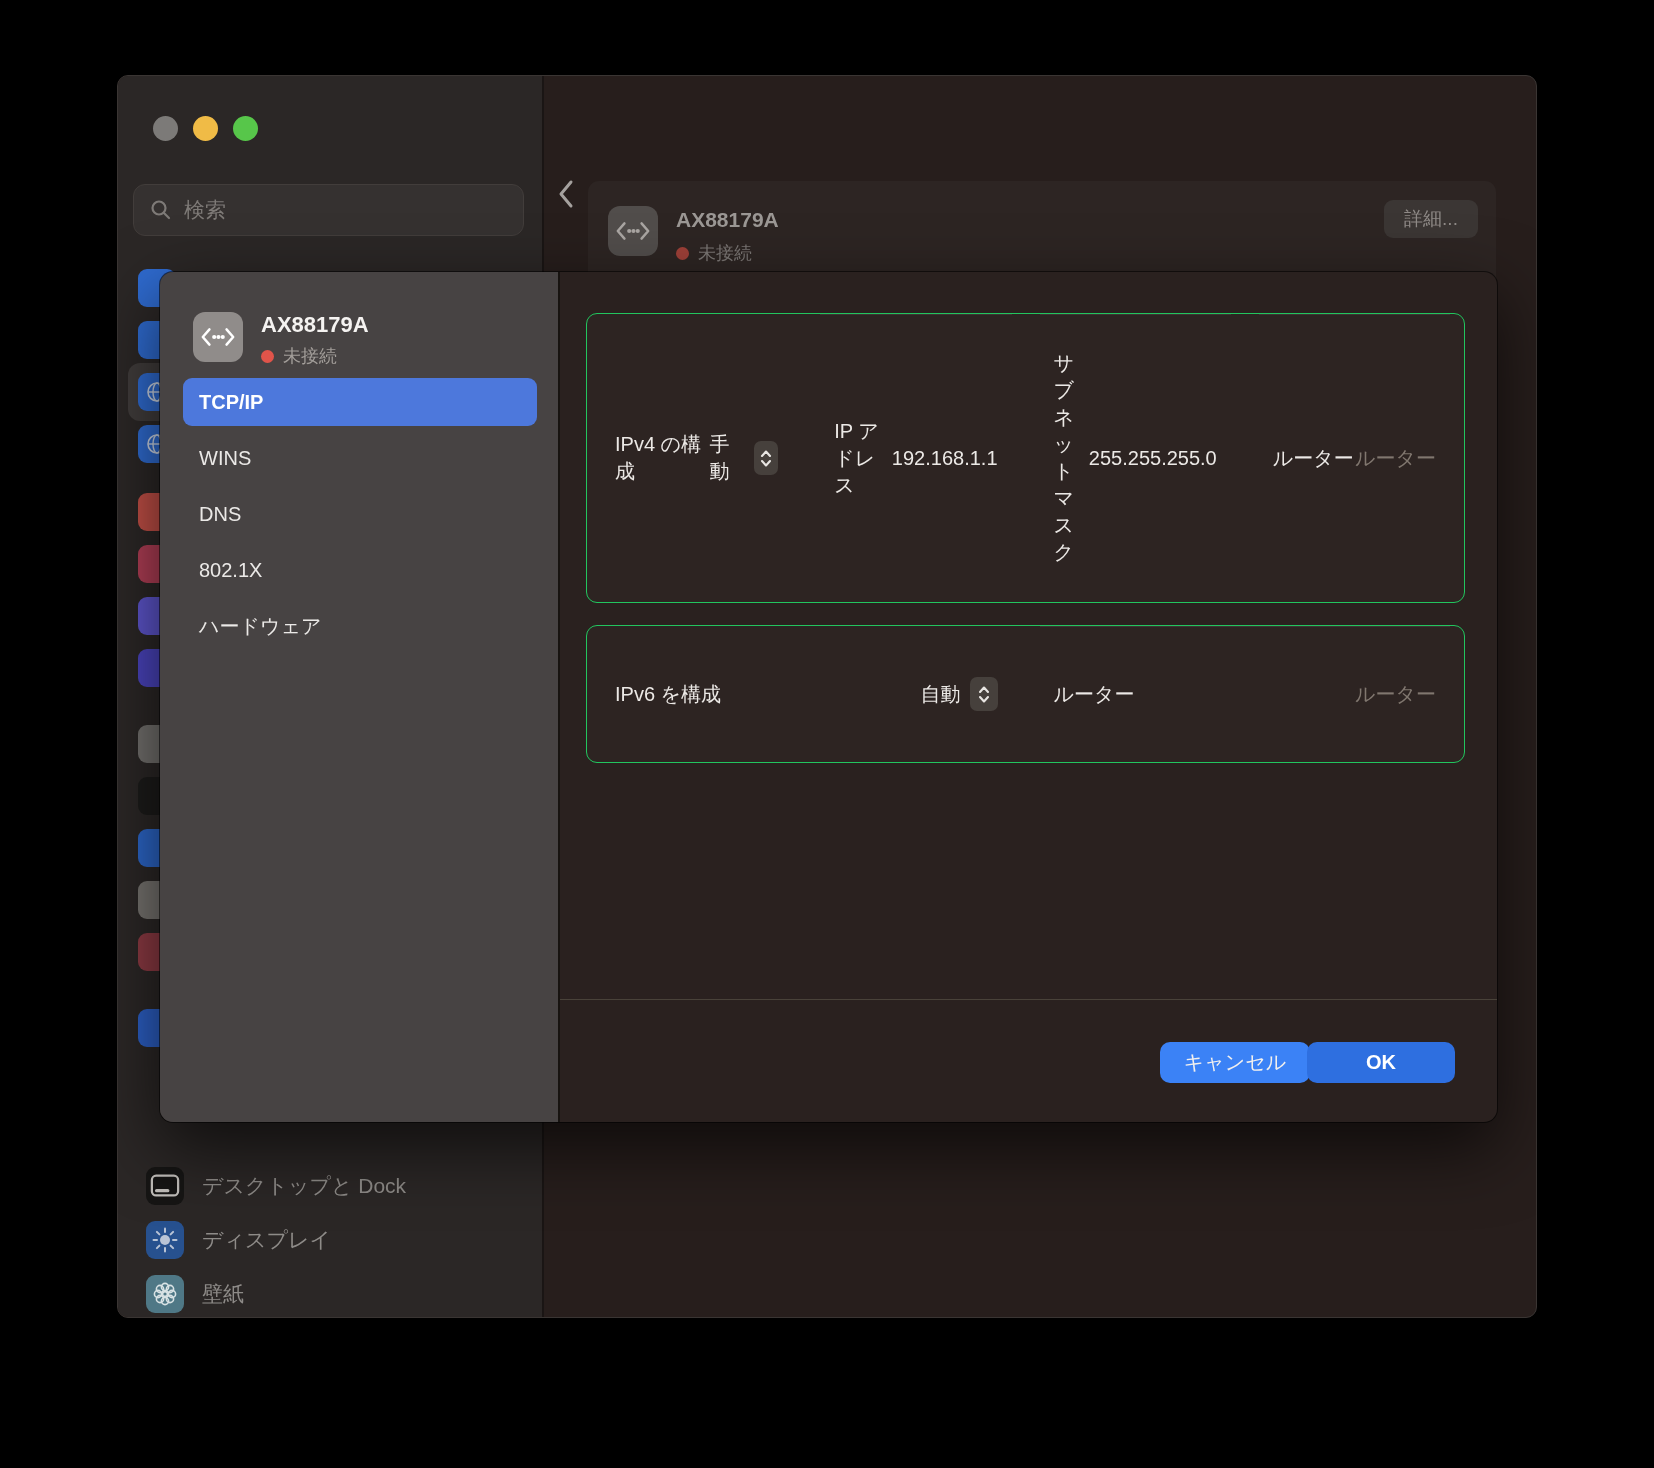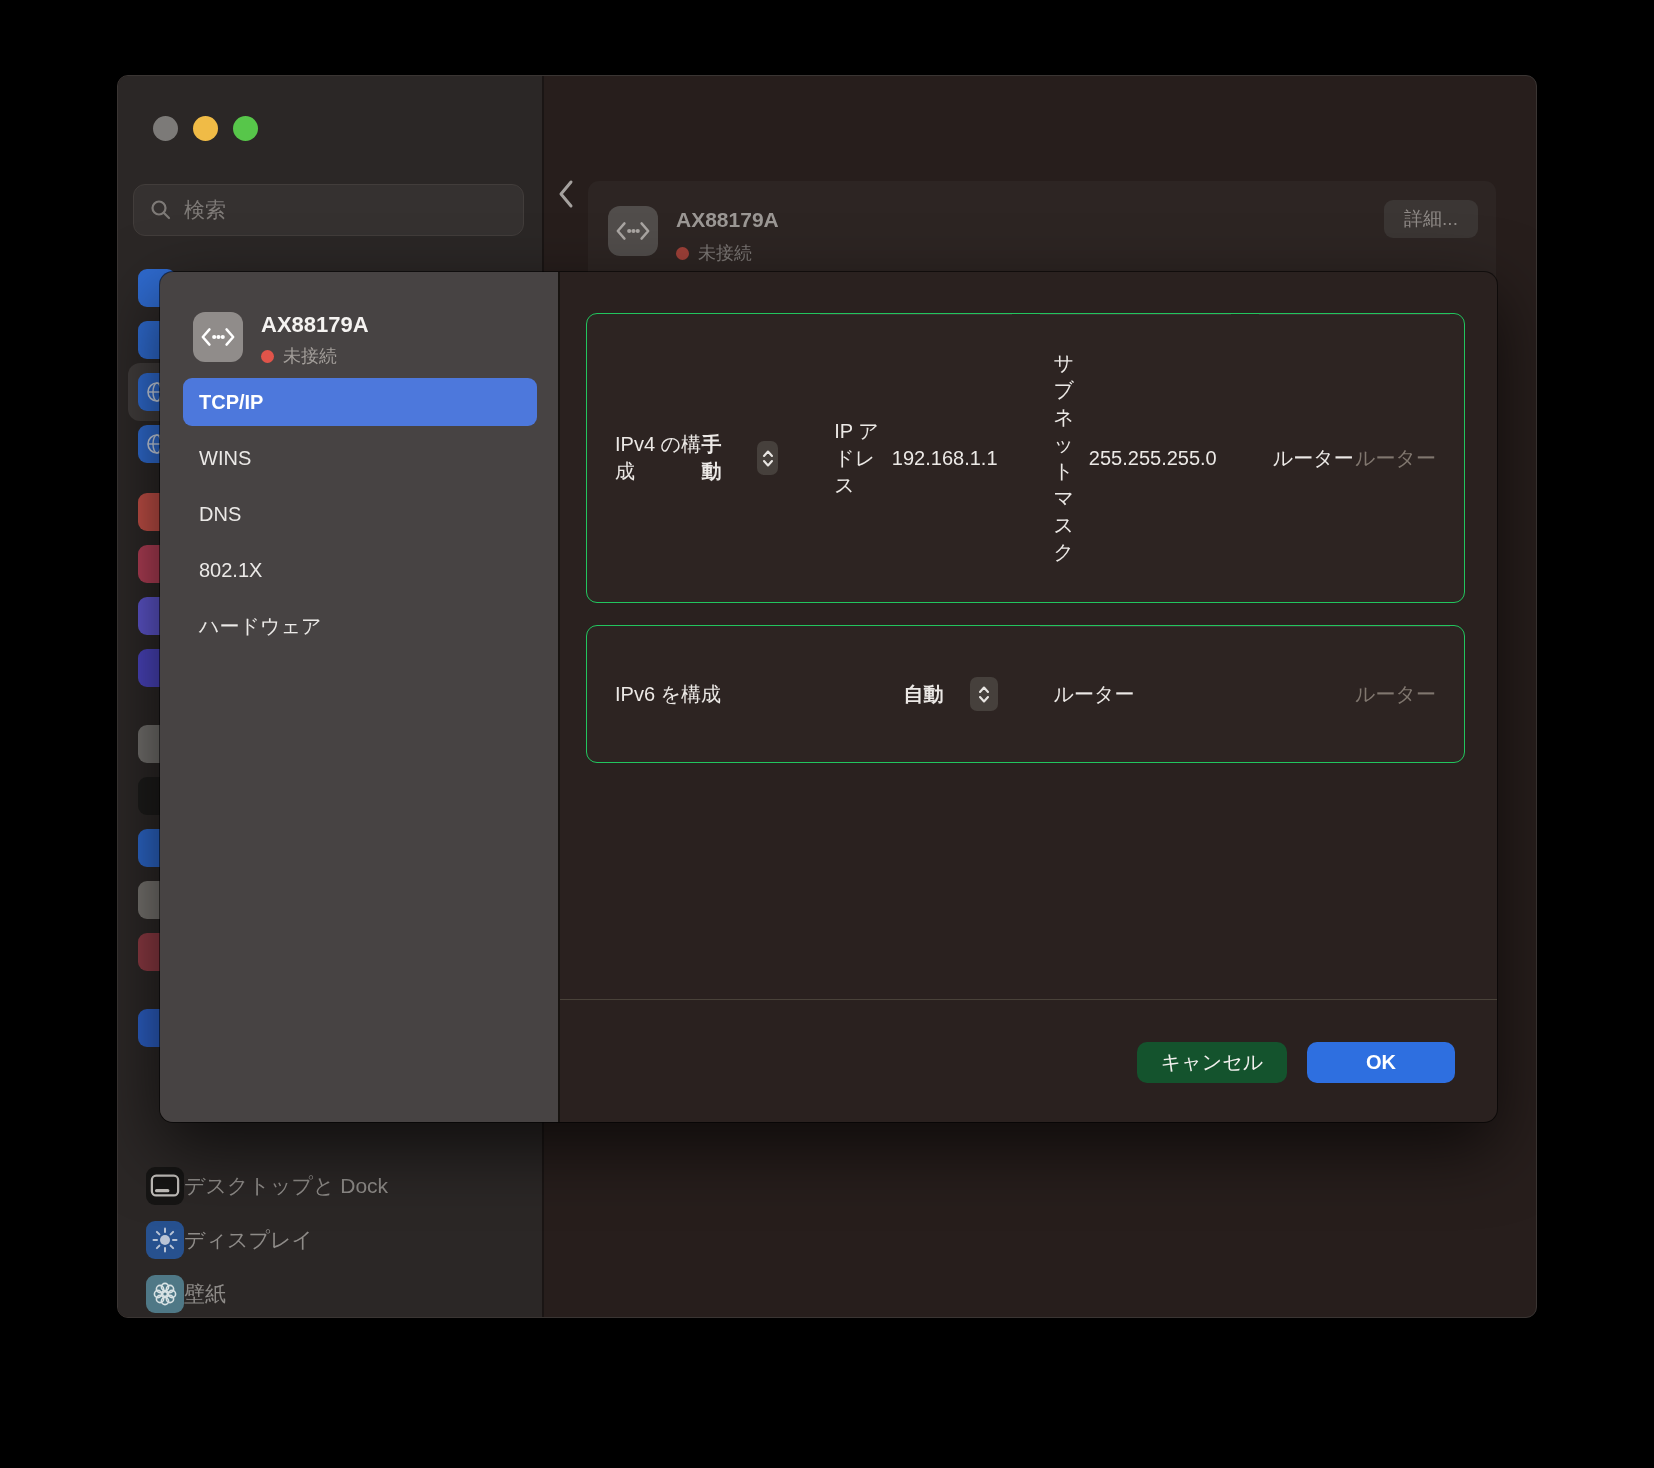--- a/index.html
+++ b/index.html
@@ -24,21 +24,21 @@
     position:absolute;left:15px;top:108px;width:391px;height:52px;box-sizing:border-box;
     background:#353130;border:1px solid #423d3b;border-radius:12px;
     display:flex;align-items:center;gap:12px;padding:0 16px;
   }
   .search-field .ph{color:#7e7a77;font-size:21px;}
   
   .app-sliver{position:absolute;left:20px;width:38px;height:38px;border-radius:9px;}
   .sliver-sel{position:absolute;left:10px;top:287px;width:58px;height:58px;border-radius:12px;background:#403c3b;}
   .globe-glyph{width:100%;height:100%;display:flex;align-items:center;justify-content:center;}
   
-  .side-row{position:absolute;left:28px;display:flex;align-items:center;height:40px;}
+  .side-row{position:absolute;left:28px;display:flex;align-items:center;gap:18px;height:40px;}
   .side-row .lbl{color:#8e8b88;font-size:21px;white-space:nowrap;}
   .side-ic{width:38px;height:38px;border-radius:9px;display:flex;align-items:center;justify-content:center;box-sizing:border-box;}
   .ic-dock{background:#161514;}
   .ic-display{background:#27518f;}
   .ic-wall{background:#4f7886;}
   
   .main-header{position:absolute;left:440px;top:103px;display:flex;align-items:center;gap:18px;}
   .main-header .title{color:#a5a19e;font-size:25px;font-weight:bold;letter-spacing:.3px;}
   .back-btn{display:flex;align-items:center;}
   
@@ -89,34 +89,34 @@
   .form-row{
     flex:1;display:flex;align-items:center;justify-content:space-between;
     padding:0 28px;position:relative;
   }
   .form-row + .form-row::before{
     content:"";position:absolute;top:0;left:14px;right:14px;height:1px;background:#3d3533;
   }
   .f-label{color:#ece9e6;font-size:20px;}
   .f-value{color:#ece9e6;font-size:20px;}
   .f-placeholder{color:#80776f;font-size:20px;}
-  .value-group{display:flex;align-items:center;gap:26px;font-weight:bold;}
+  .value-group{display:flex;align-items:center;gap:9px;}
   .stepper{
     width:28px;height:34px;border-radius:7px;background:#46403c;
     display:flex;align-items:center;justify-content:center;
   }
   .sheet-footer{
     position:absolute;left:400px;right:0;bottom:0;height:123px;
     border-top:1px solid #494239;box-sizing:border-box;
   }
   .btn{
     position:absolute;top:42px;height:41px;border-radius:10px;
     display:flex;align-items:center;justify-content:center;font-size:20px;
   }
-  .btn-cancel{left:577px;width:150px;background:#14532d;color:#f2f0ee;}
+  .btn-cancel{left:600px;width:150px;background:#3b82f6;color:#f2f0ee;}
   .btn-ok{left:747px;width:148px;background:#2e6fe0;color:#ffffff;font-weight:bold;}
 </style>
 </head>
 <body>
 
 <div class="window">
   <div class="win-sidebar"></div>
   <div class="win-divider"></div>
 
   <div class="traffic t-close"></div>

